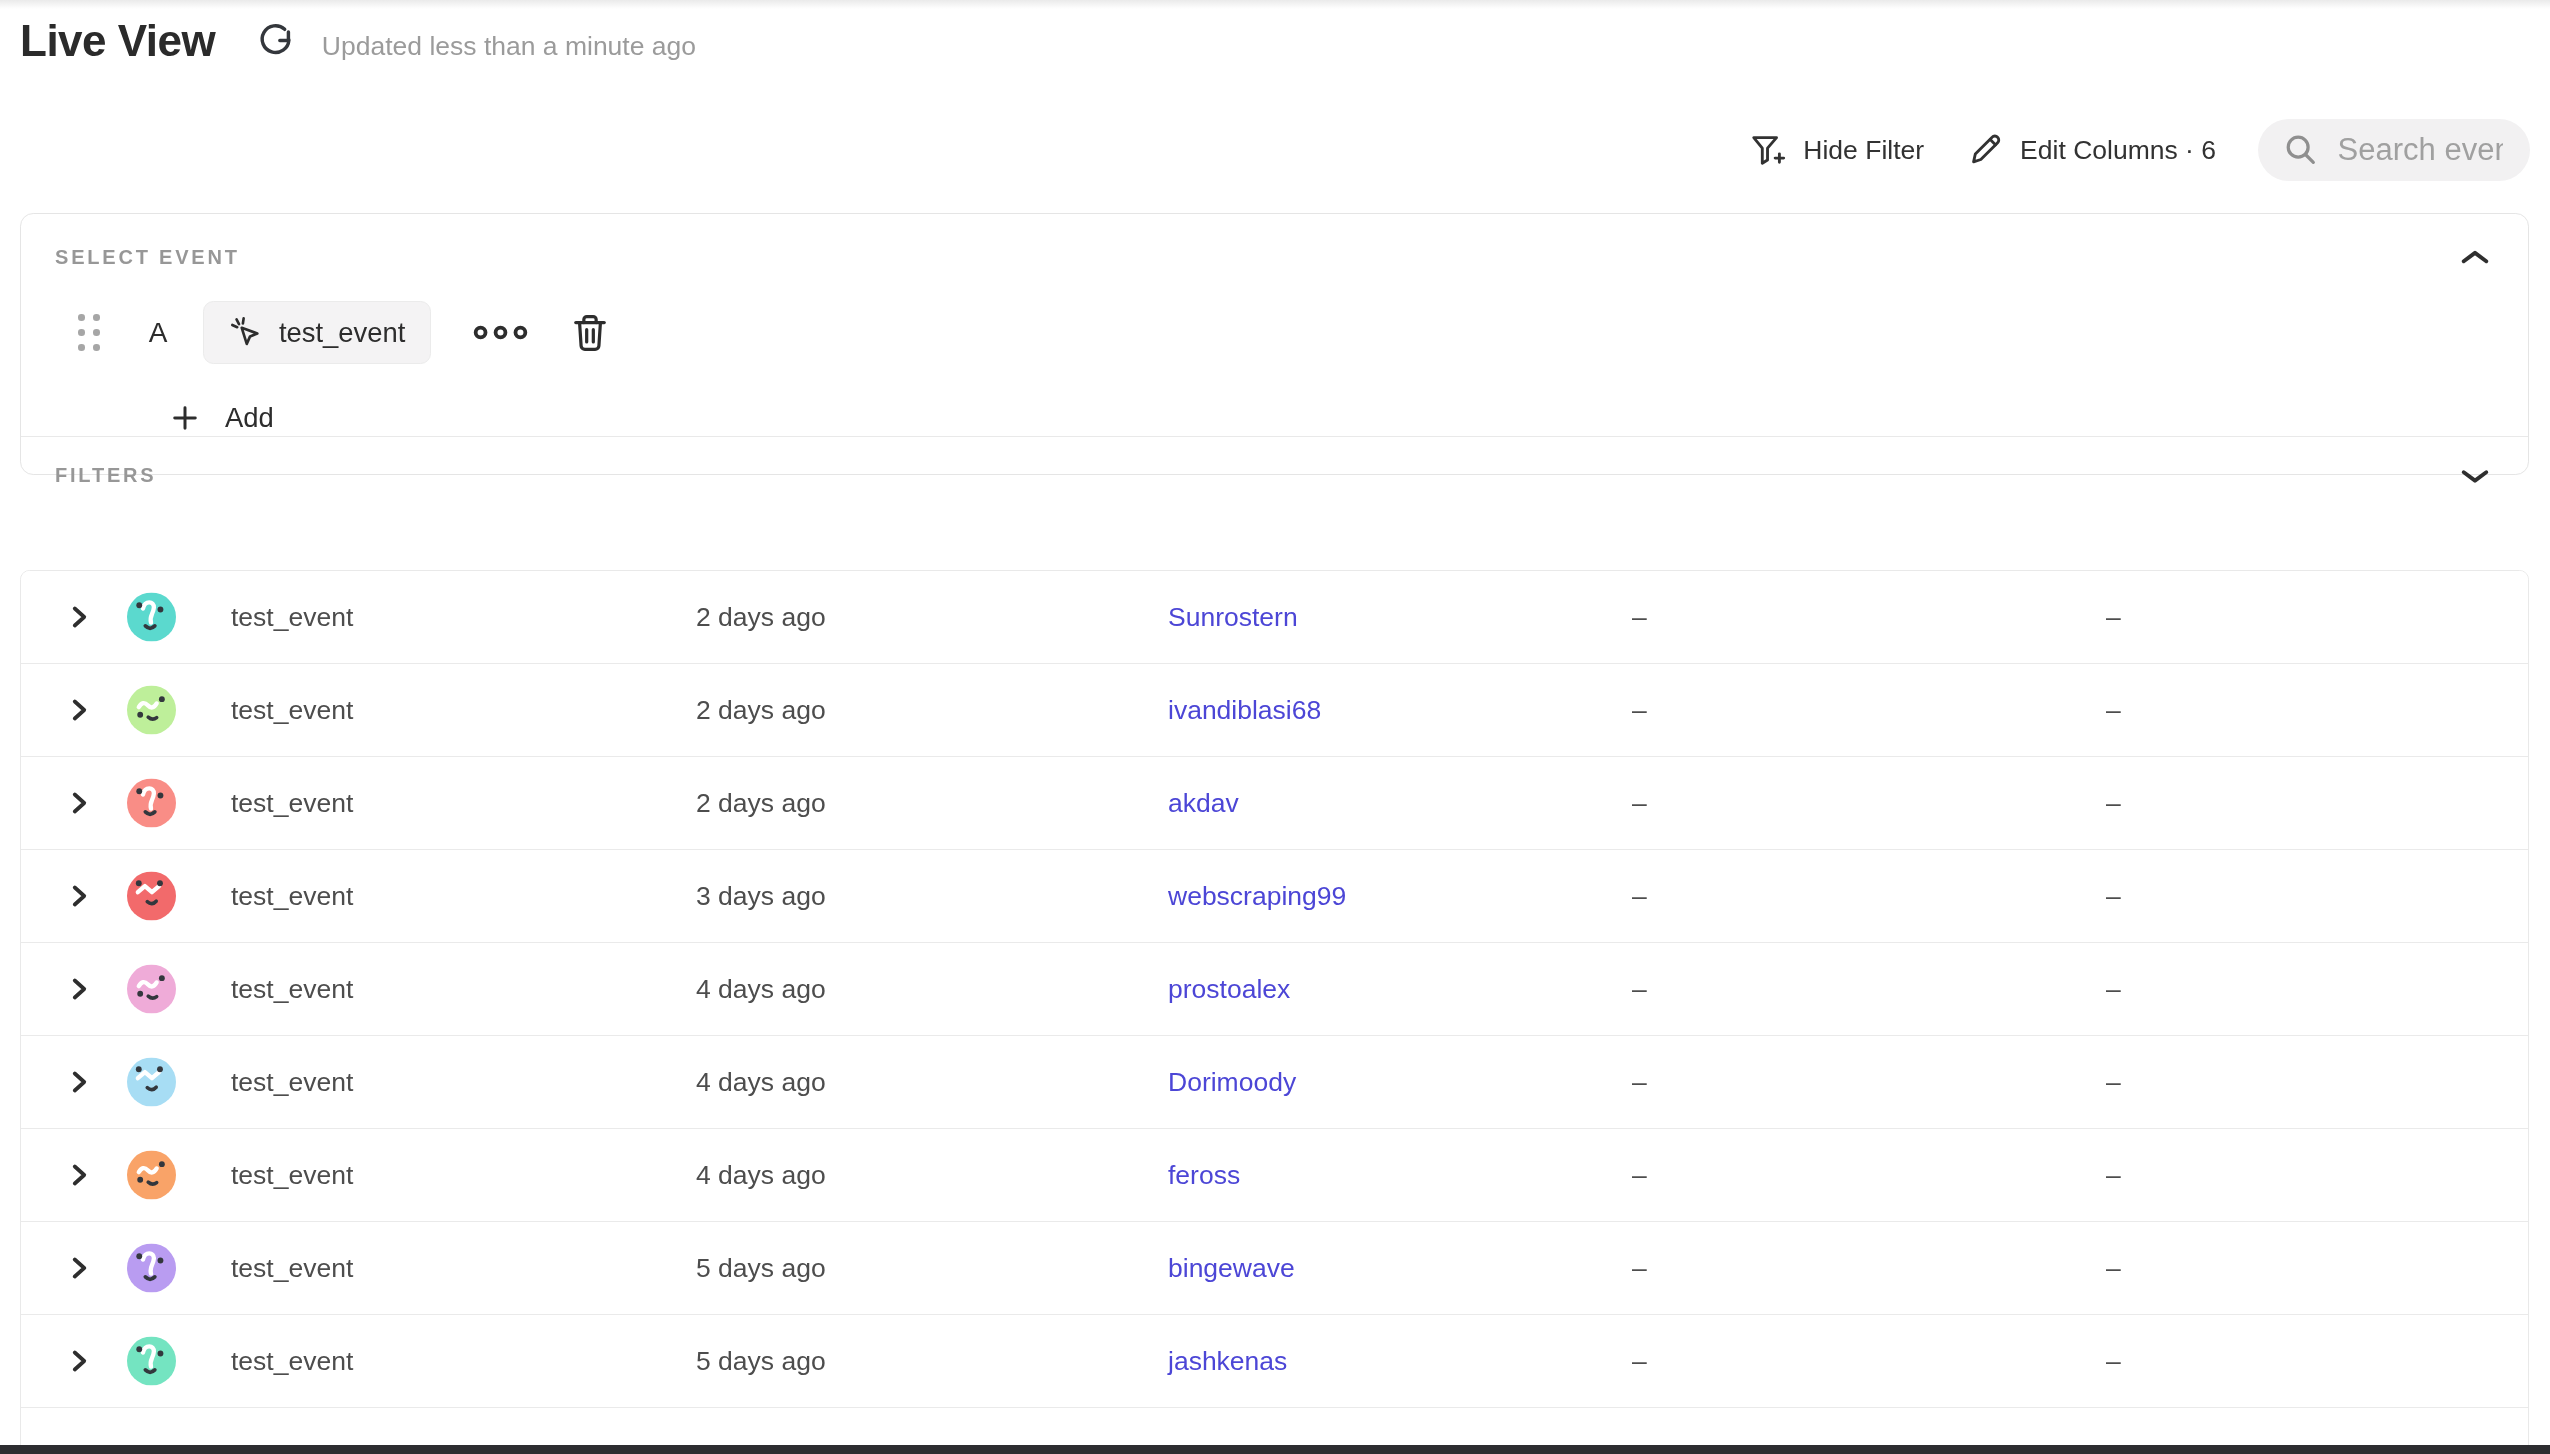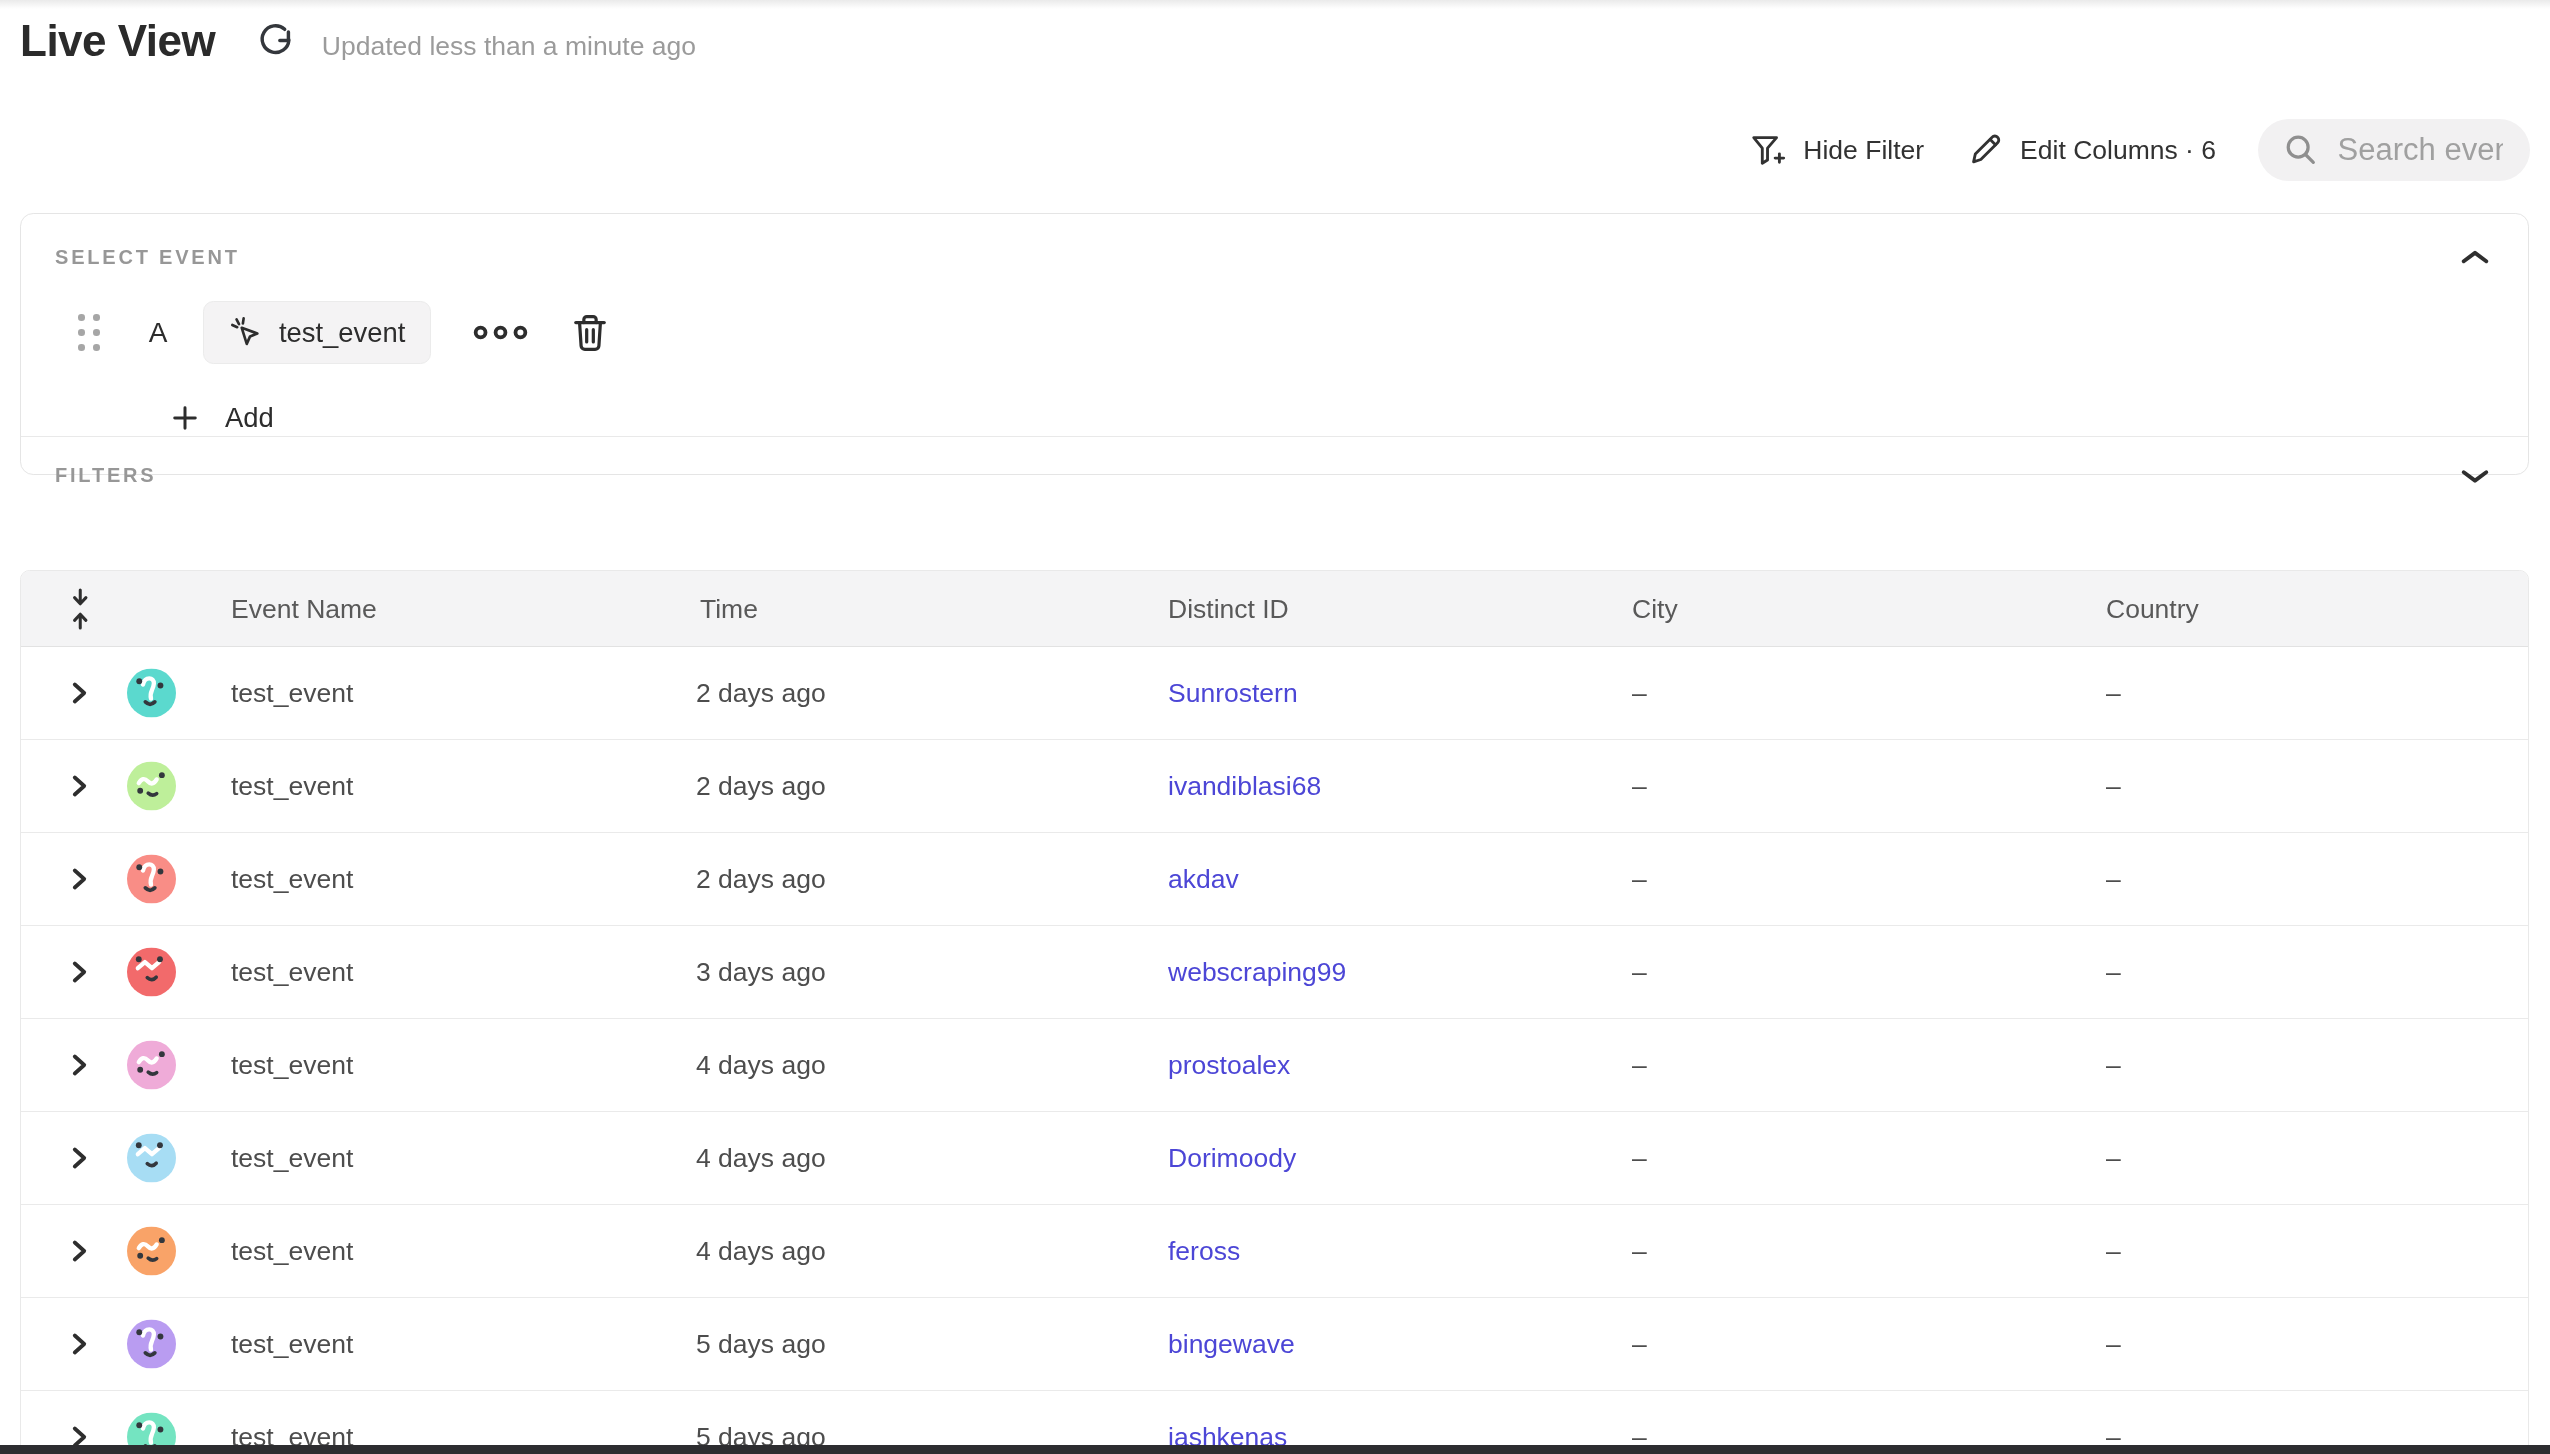--- a/index.html
+++ b/index.html
@@ -172,33 +172,20 @@
       <div class="section-label">FILTERS</div>
       <span class="section-chevron">
         <svg width="30" height="19" viewBox="0 0 32 20" fill="none" stroke="#2f2f2f" stroke-width="4.2" stroke-linecap="round" stroke-linejoin="round">
           <path d="M4 6 L16 15 L28 6"></path>
         </svg>
       </span>
     </div>
   </div>
 
   <div class="events-table">
-    <div class="t-header">
-      <span class="h-col hc-icon">
-        <svg width="26.5" height="44" viewBox="0 0 28 46" fill="none" stroke="#2e2e2e" stroke-width="3.2" stroke-linecap="round" stroke-linejoin="round">
-          <path d="M14 3 v13 M8 11 l6 6.5 6-6.5"></path>
-          <path d="M14 43 v-13 M8 35 l6-6.5 6 6.5"></path>
-        </svg>
-      </span>
-      <span class="h-col hc-event">Event Name</span>
-      <span class="h-col hc-time">Time</span>
-      <span class="h-col hc-id">Distinct ID</span>
-      <span class="h-col hc-city">City</span>
-      <span class="h-col hc-country">Country</span>
-    </div>
     <div id="table-body">
   <div class="t-row">
     <span class="row-chevron">
       <svg width="19" height="26.5" viewBox="0 0 20 28" fill="none" stroke="#2e2e2e" stroke-width="4" stroke-linecap="round" stroke-linejoin="round">
         <path d="M5 5 l10 9 -10 9"></path>
       </svg>
     </span>
     <span class="row-avatar">
       <svg width="49" height="49" viewBox="0 0 52 52">
         <circle class="avatar-bg" cx="26" cy="26" r="26" fill="#5BD9CE"></circle>

